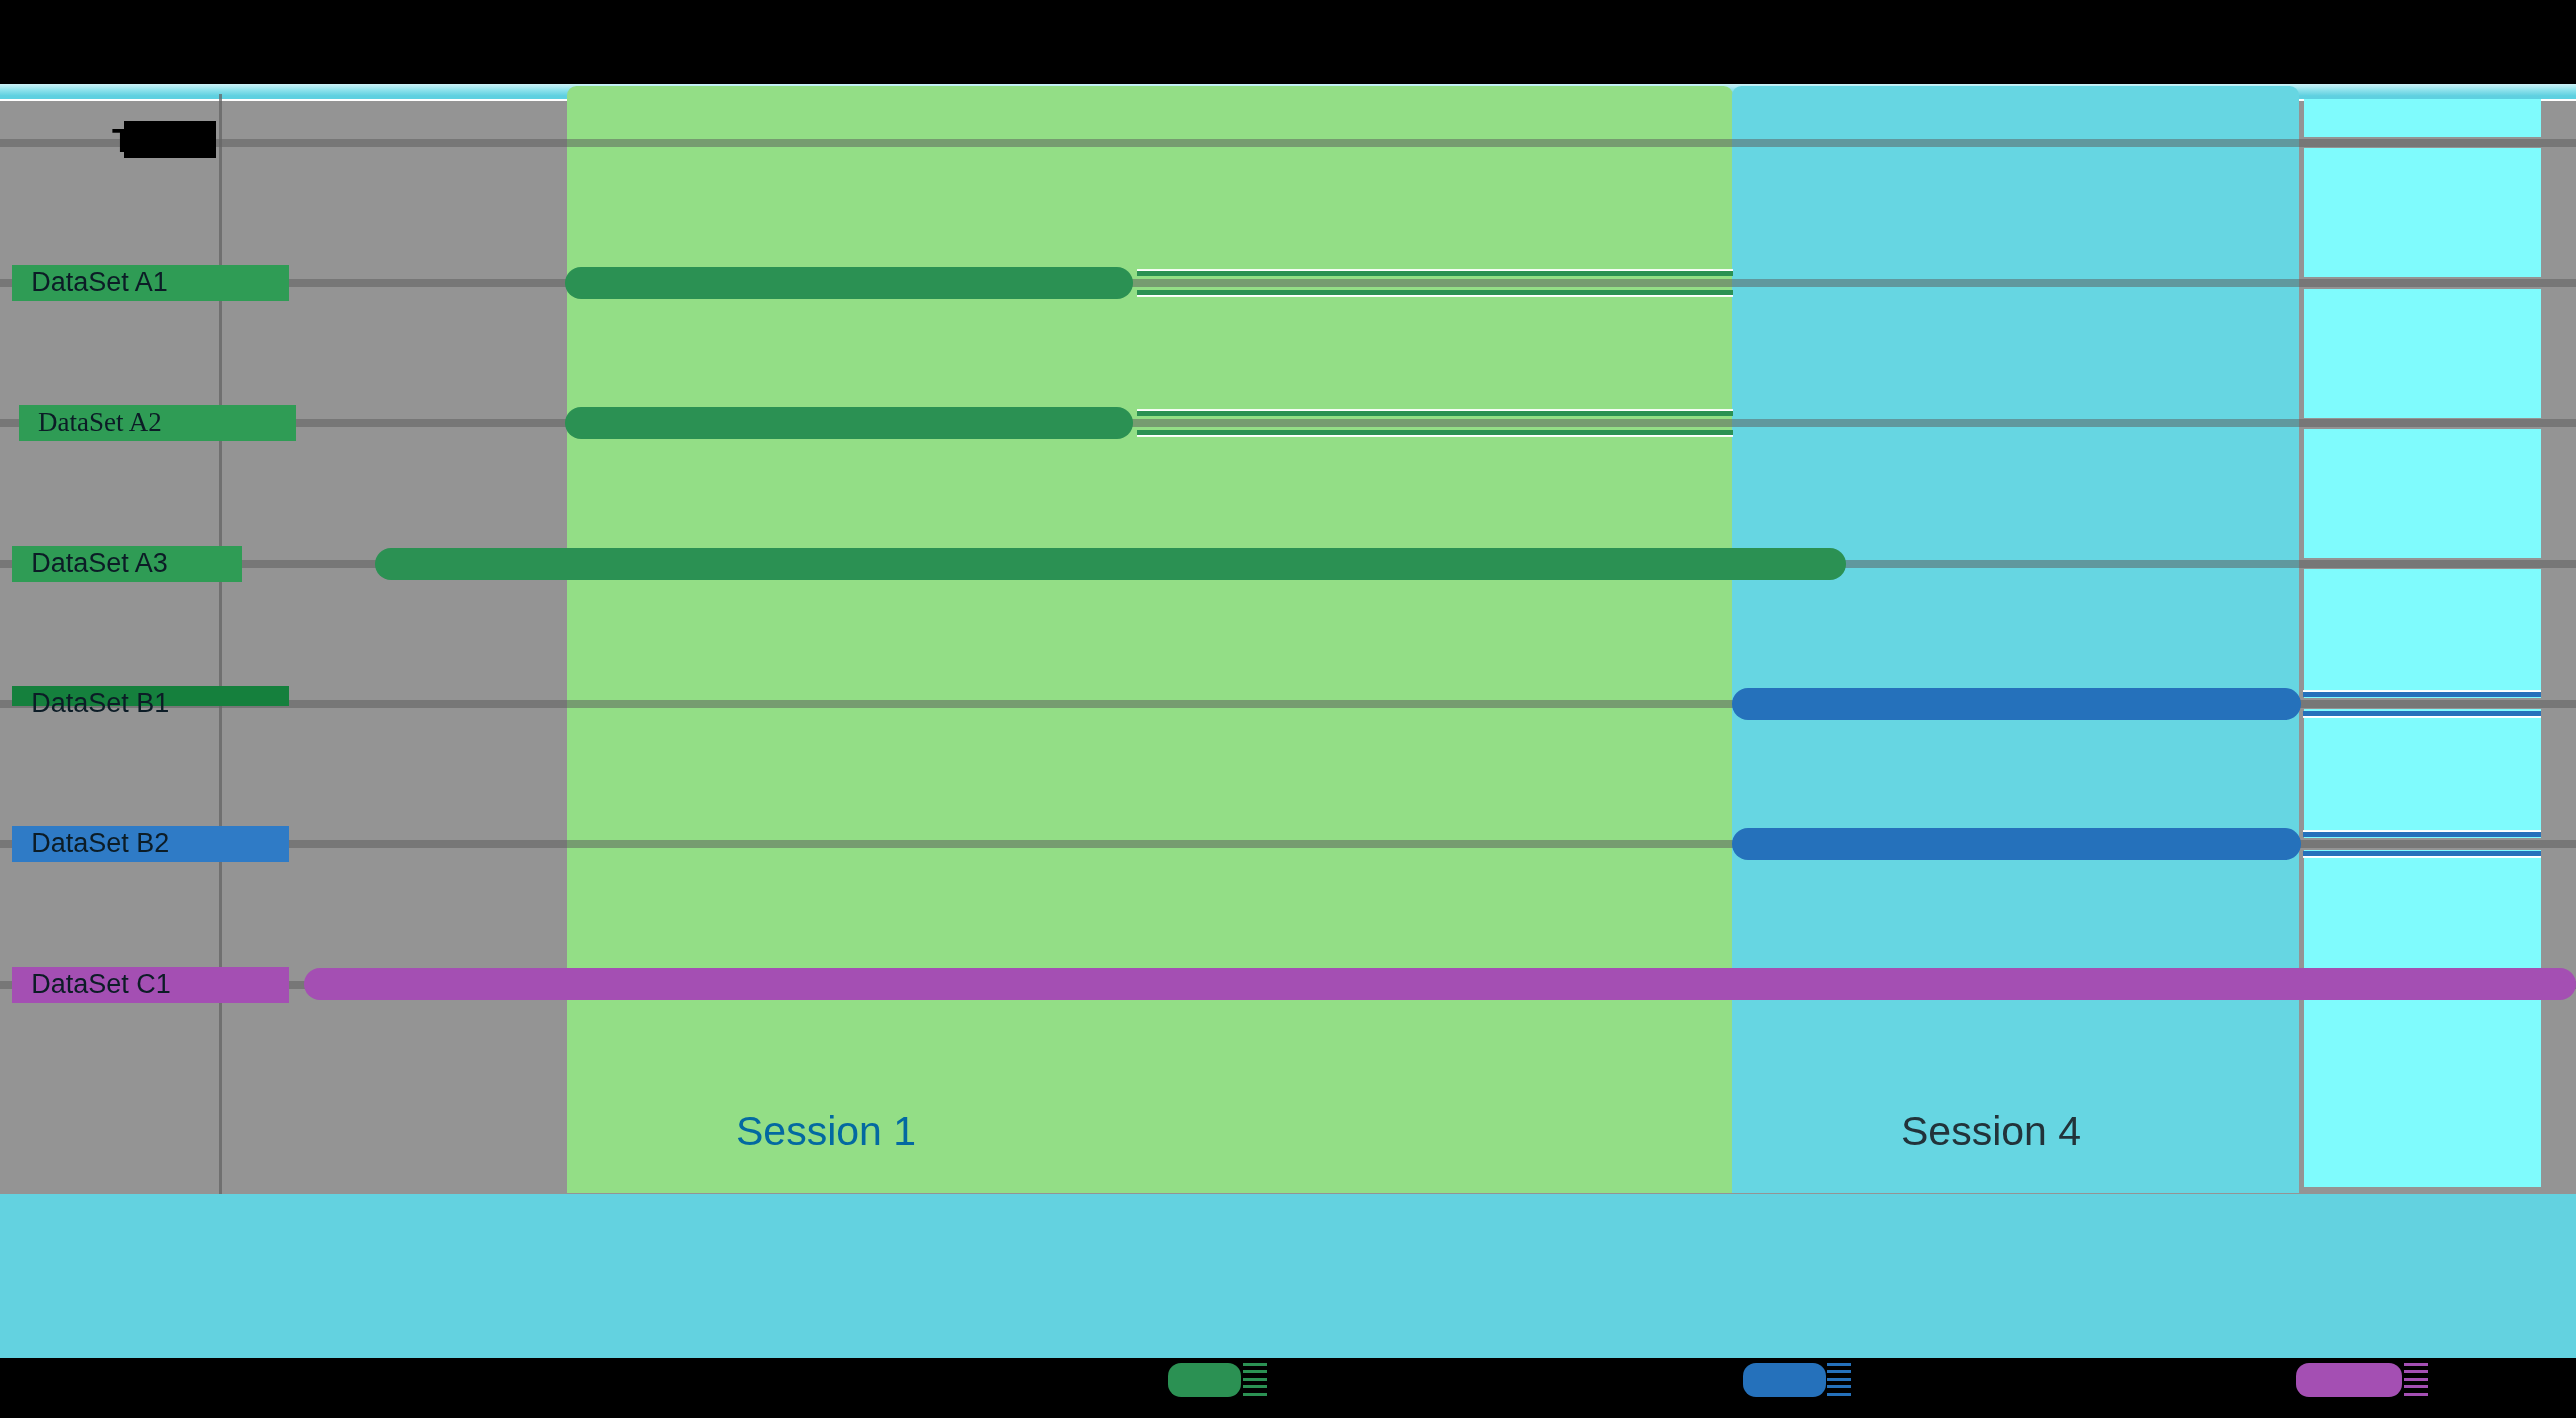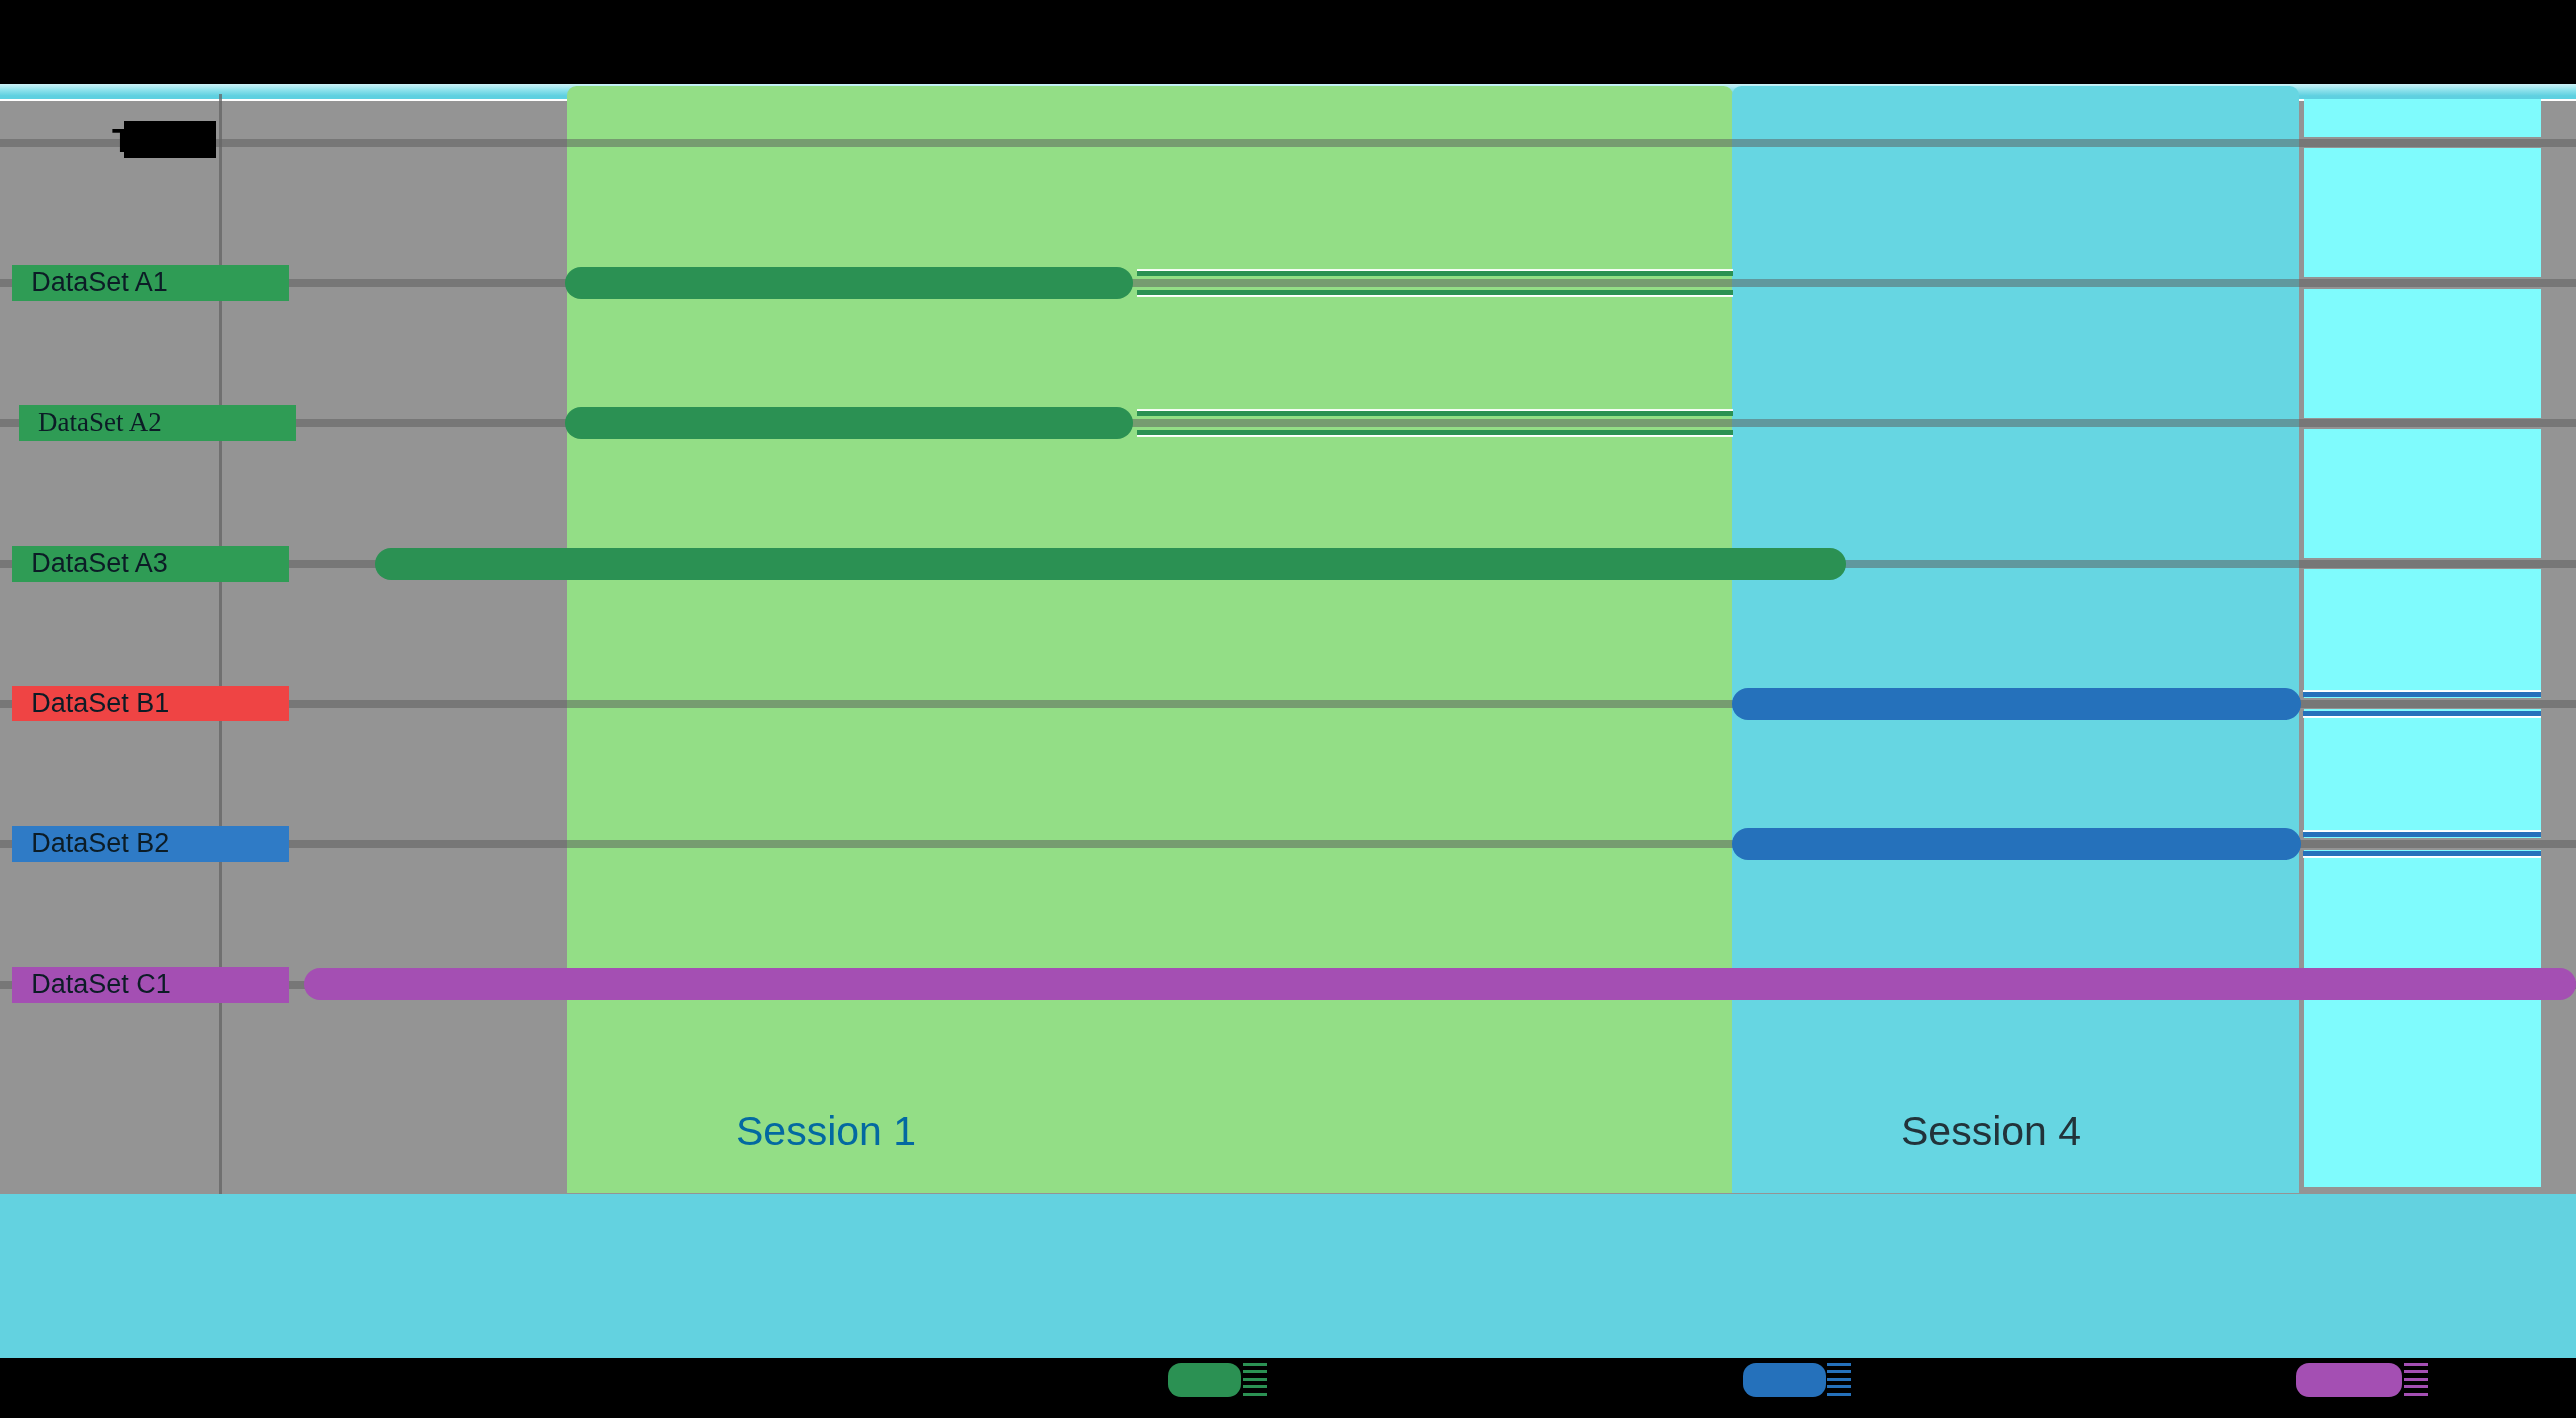--- a/index.html
+++ b/index.html
@@ -45,24 +45,24 @@
     <div style="left: 2303px; top: 832px; width: 238px; height: 24.4px; border-top: 5.6px solid rgb(37, 113, 187); border-bottom: 5.6px solid rgb(37, 113, 187); box-shadow: rgb(255, 255, 255) 0px -1.9px 0px 0px, rgb(255, 255, 255) 0px 1.9px 0px 0px;"></div>
     <div style="left: 304px; top: 968px; width: 2272px; height: 32px; background: rgb(164, 79, 179); border-radius: 16px;"></div>
     <div class="txt" style="left: 112px; top: 122px; width: 103px; height: 36px; color: rgb(0, 0, 0); font-size: 34px; font-weight: 600; line-height: 36px;">T</div>
     <div style="left: 124px; top: 121px; width: 92px; height: 37px; background: rgb(0, 0, 0);"></div>
     <div style="left: 12.2px; top: 265px; width: 277px; height: 36px; background: rgb(47, 156, 85); padding-left: 40px;">
       <div class="txt" style="position: absolute; left: 19px; top: 0px; height: 36px; line-height: 34px; color: rgb(12, 28, 38); font-size: 27px; font-weight: 500;">DataSet A1</div>
     </div>
     <div style="left: 19px; top: 405px; width: 277px; height: 36px; background: rgb(47, 156, 85); font-family: Liberation Serif, serif;">
       <div class="txt" style="position: absolute; left: 19px; top: 0px; height: 36px; line-height: 34px; color: rgb(12, 28, 38); font-size: 27px; font-weight: 500;">DataSet A2</div>
     </div>
-    <div style="left: 12.2px; top: 546px; width: 277px; height: 36px; background: rgb(47, 156, 85);">
+    <div style="left: 12.2px; top: 546px; width: 230px; height: 36px; background: rgb(47, 156, 85);">
       <div class="txt" style="position: absolute; left: 19px; top: 0px; height: 36px; line-height: 34px; color: rgb(12, 28, 38); font-size: 27px; font-weight: 500;">DataSet A3</div>
     </div>
-    <div style="left: 12.2px; top: 686px; width: 277px; height: 35px; background: #ef4444; text-align: right;">
+    <div style="left: 12.2px; top: 686px; width: 277px; height: 20px; background: #15803d; text-align: right;">
       <div class="txt" style="position: absolute; left: 19px; top: 0px; height: 36px; line-height: 34px; color: rgb(12, 28, 38); font-size: 27px; font-weight: 500;">DataSet B1</div>
     </div>
     <div style="left: 12.2px; top: 826px; width: 277px; height: 36px; background: rgb(47, 123, 198);">
       <div class="txt" style="position: absolute; left: 19px; top: 0px; height: 40px; line-height: 34px; color: rgb(12, 28, 38); font-size: 27px; font-weight: 500;">DataSet B2</div>
     </div>
     <div style="left: 12.2px; top: 967px; width: 277px; height: 36px; background: rgb(164, 79, 179);">
       <div class="txt" style="position: absolute; left: 19px; top: 0px; height: 36px; line-height: 34px; color: rgb(12, 28, 38); font-size: 27px; font-weight: 500;">DataSet C1</div>
     </div>
     <div class="txt" style="left: 736px; top: 1108px; height: 47px; line-height: 47px; color: #0369a1; font-size: 41px;">Session 1</div>
     <div class="txt" style="left: 1901px; top: 1108px; height: 47px; line-height: 47px; color: rgb(34, 51, 58); font-size: 41px;">Session 4</div>

